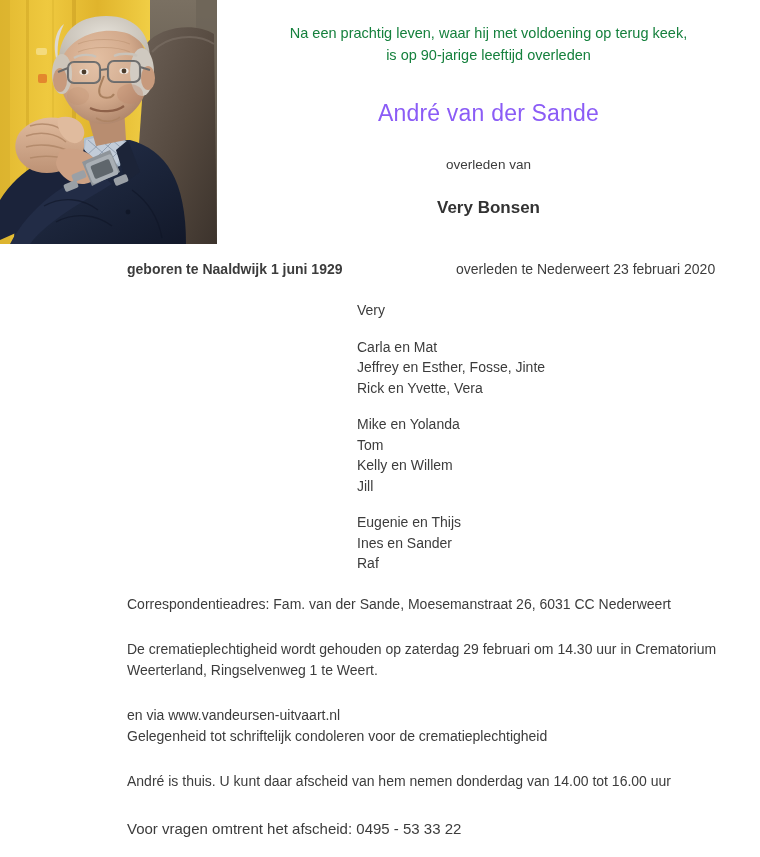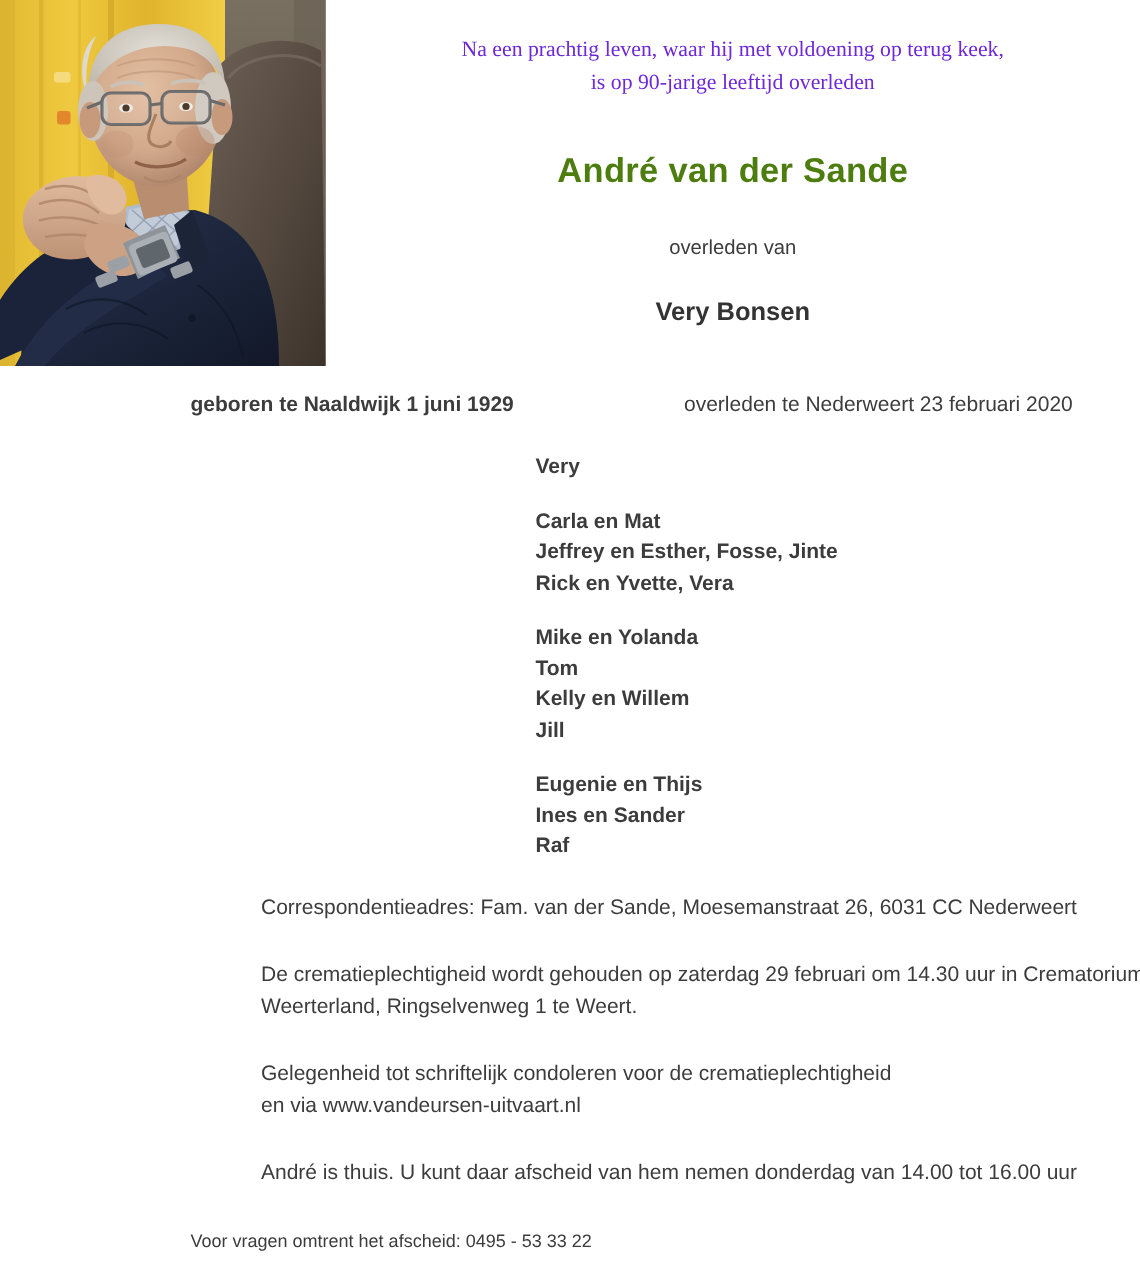--- a/index.html
+++ b/index.html
@@ -33,27 +33,26 @@
     position: absolute;
     left: 217px;
     top: 0;
     width: 543px;
     padding-top: 22px;
     text-align: center;
   }
   .intro-line {
     font-size: 14.5px;
     line-height: 22px;
-    color: #6d28d9;
-    font-family: Liberation Serif, serif;
+    color: #15803d;
   }
   .deceased-name {
     font-size: 23px;
-    font-weight: bold;
-    color: #4d7c0f;
+    font-weight: normal;
+    color: #8b5cf6;
     margin-top: 34px;
     letter-spacing: 0.2px;
   }
   .spouse-label {
     font-size: 13.5px;
     margin-top: 30px;
     color: #3c3c3c;
   }
   .spouse-name {
     font-size: 17px;
@@ -86,45 +85,44 @@
   }
 
   
   .survivors {
     position: absolute;
     left: 357px;
     top: 300px;
     width: 340px;
     font-size: 14px;
     line-height: 20.5px;
-    font-weight: bold;
   }
   .survivors .group { margin-bottom: 16px; }
   .survivors .group:last-child { margin-bottom: 0; }
   .survivors .nm { white-space: nowrap; }
 
   
   .body-block {
     position: absolute;
     left: 127px;
     top: 594px;
     width: 610px;
     font-size: 14px;
     line-height: 21px;
   }
   .body-block p { margin: 0 0 24px 0; }
   .body-block p:last-child { margin-bottom: 0; }
-  .body-block .l { display: block; white-space: nowrap; margin-left: 47px; }
+  .body-block .l { display: block; white-space: nowrap; }
 
   
   .footer-note {
     position: absolute;
     left: 127px;
     top: 820px;
-    font-size: 12px;
+    font-size: 15px;
     color: #3c3c3c;
     white-space: nowrap;
   }
 </style>
 </head>
 <body>
 
 <div class="photo">
   <svg viewBox="0 0 217 244" xmlns="http://www.w3.org/2000/svg">
     <defs>
@@ -317,21 +315,21 @@
 
 <div class="body-block">
   <p>
     <span class="l">Correspondentieadres: Fam. van der Sande, Moesemanstraat 26, 6031 CC Nederweert</span>
   </p>
   <p>
     <span class="l">De crematieplechtigheid wordt gehouden op zaterdag 29 februari om 14.30 uur in Crematorium</span>
     <span class="l">Weerterland, Ringselvenweg 1 te Weert.</span>
   </p>
   <p>
+    <span class="l">en via www.vandeursen-uitvaart.nl</span>
     <span class="l">Gelegenheid tot schriftelijk condoleren voor de crematieplechtigheid</span>
-    <span class="l">en via www.vandeursen-uitvaart.nl</span>
   </p>
   <p>
     <span class="l">André is thuis. U kunt daar afscheid van hem nemen donderdag van 14.00 tot 16.00 uur</span>
   </p>
 </div>
 
 <div class="footer-note">Voor vragen omtrent het afscheid: 0495 - 53 33 22</div>
 
 </body></html>

